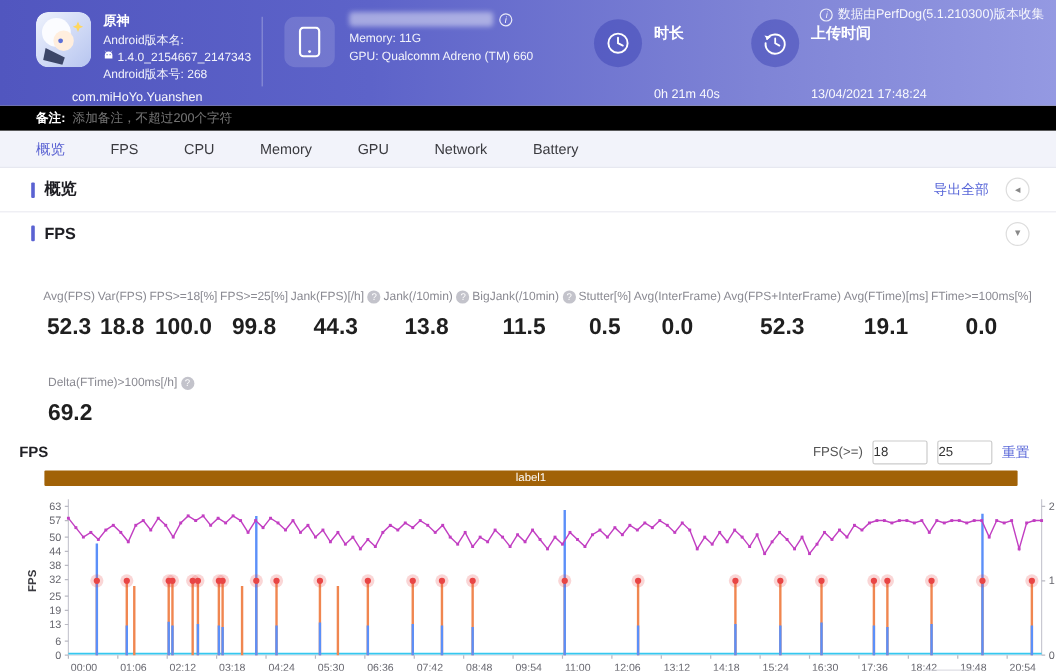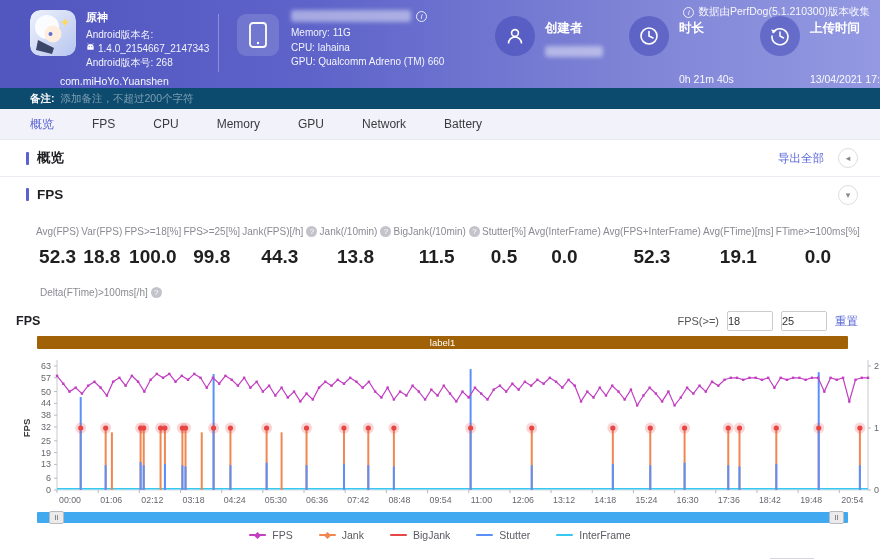--- a/index.html
+++ b/index.html
@@ -30,21 +30,21 @@
   .blur-chip { display:inline-block; height:12px; border-radius:3px; background:rgba(255,255,255,.45); filter:blur(2px); }
   .w120 { width:120px; } .w60 { width:58px; height:11px; margin-top:4px; }
   .dev-line { font-size:10px; color:rgba(255,255,255,.92); line-height:14.5px; white-space:nowrap; }
   .meta-block { display:flex; gap:10px; margin-left:26px; margin-top:6px; flex:none; }
   .circ-icon { width:40px; height:40px; border-radius:50%; background:rgba(56,62,178,.45);
     display:flex; align-items:center; justify-content:center; flex:none; }
   .meta-label { font-size:12.5px; font-weight:bold; margin:4px 0 5px; }
   .meta-val { font-size:10.5px; color:rgba(255,255,255,.95);margin-top:36px; }
 
   
-  .note-bar { height:21px; background:#0c4a6e; display:flex; align-items:center; padding-left:30px;
+  .note-bar { height:21px; background:#000000; display:flex; align-items:center; padding-left:30px;
     font-size:10.5px; cursor:text; }
   .note-label { color:#fff; font-weight:bold; margin-right:6px; }
   .note-ph { color:rgba(255,255,255,.45); }
 
   
   .tabbar { height:31px; background:#f2f3fa; border-bottom:1px solid #e7e8f0;
     display:flex; align-items:center; padding-left:30px; }
   .tab { font-size:12px; color:#3a3a3f; padding:0 0; margin-right:38px; cursor:pointer; }
   .tab.active { color:#5a62d2; }
 
@@ -55,21 +55,21 @@
   .sec-row.fps { height:35px; }
   .sec-title { display:flex; align-items:center; gap:8px; font-size:13.5px; font-weight:bold; color:#1f1f24; }
   .sec-bar { width:3px; height:13px; background:#5a62d2; border-radius:1px; }
   .link { font-size:11.5px; color:#5866d8; text-decoration:none; cursor:pointer; }
   .sec-right { display:flex; align-items:center; gap:14px; }
   .circ-btn { width:20px; height:20px; border:1px solid #ddd; border-radius:50%; background:#fff;
     display:inline-flex; align-items:center; justify-content:center; font-size:9px; color:#888; cursor:pointer; }
 
   
   .stats { display:flex; justify-content:space-between; padding:14px 20px 0 36px; }
-  .stat { text-align:center; white-space:nowrap; }
+  .stat { text-align:center; white-space:nowrap;margin-top:16px; }
   .stat-label { font-size:10px; color:#8a8a92; display:flex; align-items:center; justify-content:center; gap:3px; }
   .stat-value { font-size:19px; font-weight:bold; color:#1f1f1f; margin-top:9px; }
   .q { display:inline-flex; width:11px; height:11px; border-radius:50%; background:#c3c3cb; color:#fff;
     font-size:8px; align-items:center; justify-content:center; cursor:pointer; }
   .stats2 { padding:14px 0 0 40px; }
   .stats2 .stat { text-align:left; display:inline-block; }
 
   
   .chart-head { display:flex; align-items:center; justify-content:space-between;
     margin-top:10px; padding:0 22px 0 16px; height:22px; }
@@ -152,37 +152,24 @@
               <rect x="2" y="1" width="16" height="24" rx="3" fill="none" stroke="#fff" stroke-width="1.8"></rect>
               <circle cx="10" cy="21" r="1.2" fill="#fff"></circle>
             </svg>
         </div>
         <div class="dev-meta">
           <div class="dev-name-row">
             <span class="blur-chip w120"></span>
             <span class="i-circ">i</span>
           </div>
           <div class="dev-line">Memory: 11G</div>
-          <div class="dev-line">CPU: lahaina</div>
           <div class="dev-line">GPU: Qualcomm Adreno (TM) 660</div>
         </div>
       </div>
 
-      <div class="meta-block">
-        <div class="circ-icon">
-          <svg width="22" height="22" viewBox="0 0 22 22">
-              <circle cx="11" cy="8" r="3.4" fill="none" stroke="#fff" stroke-width="1.6"></circle>
-              <path d="M4.5 18.5 a6.5 6.5 0 0 1 13 0" fill="none" stroke="#fff" stroke-width="1.6"></path>
-            </svg>
-        </div>
-        <div>
-          <div class="meta-label">创建者</div>
-          <span class="blur-chip w60"></span>
-        </div>
-      </div>
 
       <div class="meta-block">
         <div class="circ-icon">
           <svg width="22" height="22" viewBox="0 0 22 22">
               <circle cx="11" cy="11" r="8" fill="none" stroke="#fff" stroke-width="1.6"></circle>
               <path d="M11 6.5 V11 L15 13" fill="none" stroke="#fff" stroke-width="1.6" stroke-linecap="round"></path>
             </svg>
         </div>
         <div>
           <div class="meta-label">时长</div>
@@ -319,20 +306,21 @@
         <div class="stat-value">0.0</div>
       </div>
     </div>
 
   <div class="stats2">
     <div class="stat">
       <div class="stat-label">
         <span>Delta(FTime)&gt;100ms[/h]</span>
         <span class="q">?</span>
       </div>
+      <div class="stat-value">69.2</div>
     </div>
   </div>
 
   <div class="chart-head">
     <div class="chart-title">FPS</div>
     <div class="chart-controls">
       <span>FPS(&gt;=)</span>
       <input class="thr-input" value="18" style="">
       <input class="thr-input" value="25" style="">
       <a class="link">重置</a>

